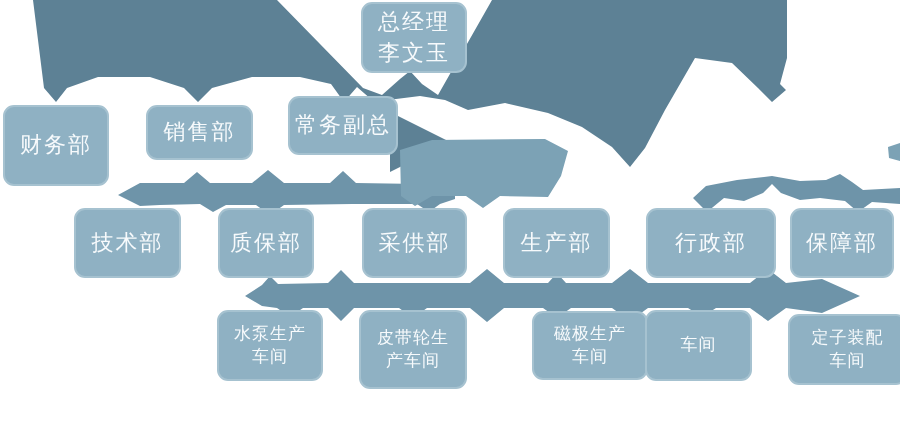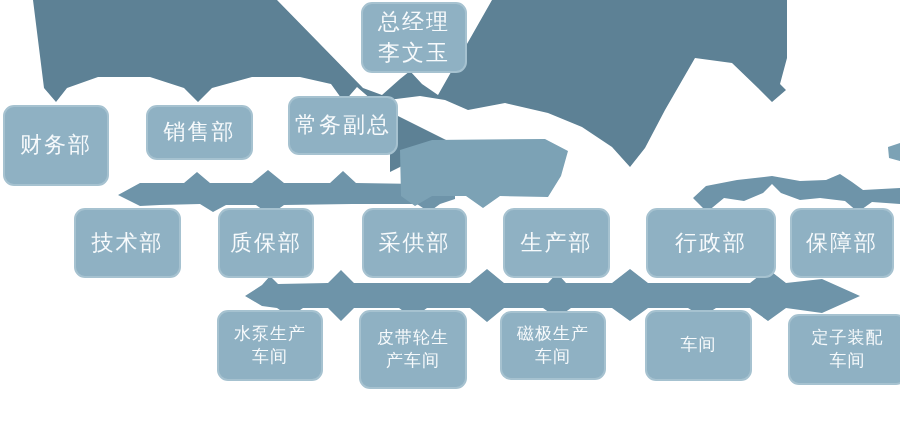--- a/index.html
+++ b/index.html
@@ -90,21 +90,21 @@
   </div>
 
   <div class="node two-line" style="left:217px;top:310px;width:106px;height:71px">
     <span class="lbl">水泵生产</span>
     <span class="lbl">车间</span>
   </div>
   <div class="node two-line" style="left:359px;top:310px;width:108px;height:79px">
     <span class="lbl">皮带轮生</span>
     <span class="lbl">产车间</span>
   </div>
-  <div class="node two-line" style="left:500px;top:311px;width:106px;height:69px">
+  <div class="node two-line" style="left:532px;top:311px;width:116px;height:69px">
     <span class="lbl">磁极生产</span>
     <span class="lbl">车间</span>
   </div>
   <div class="node two-line" style="left:645px;top:310px;width:107px;height:71px">
     <span class="lbl">车间</span>
   </div>
   <div class="node two-line" style="left:788px;top:314px;width:119px;height:71px">
     <span class="lbl">定子装配</span>
     <span class="lbl">车间</span>
   </div>

